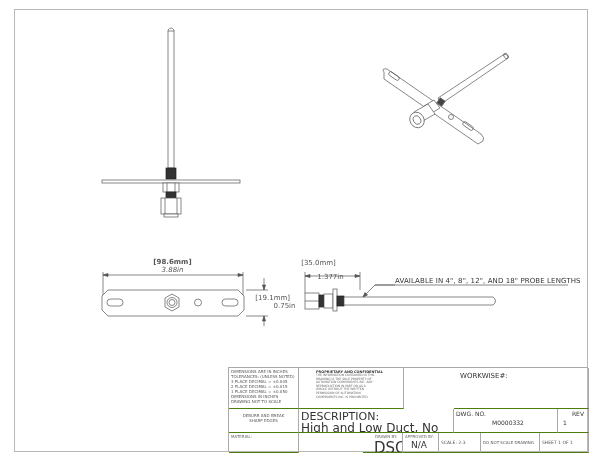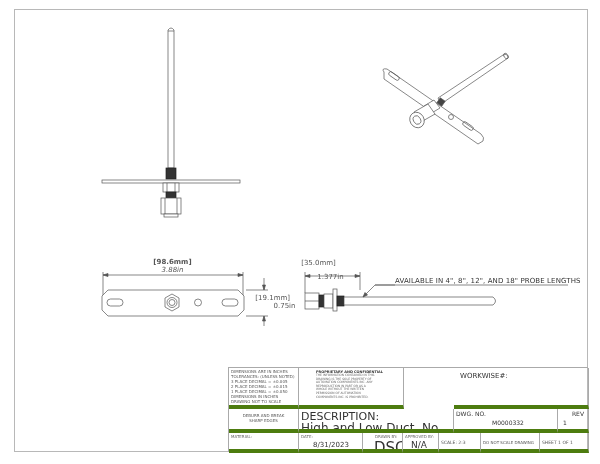--- a/index.html
+++ b/index.html
@@ -2,21 +2,21 @@
 <html><head>
 <meta charset="utf-8">
 <style>
   html,body{margin:0;padding:0;background:#fff;}
   body{width:600px;height:464px;position:relative;overflow:hidden;font-family:"DejaVu Sans",sans-serif;color:#333;}
   .sheet{position:absolute;left:14px;top:9px;width:574px;height:443px;border:1px solid #b8b8b8;box-sizing:border-box;}
   svg.drawing{position:absolute;left:0;top:0;width:600px;height:464px;}
   .dimtxt{position:absolute;font-size:7px;color:#555;text-align:center;line-height:8px;white-space:nowrap;}
   .note{position:absolute;font-size:7px;color:#333;white-space:nowrap;letter-spacing:0.1px;}
   .tb{position:absolute;left:228px;top:367px;width:360px;height:85px;border-top:1px solid #aaa;border-left:1px solid #aaa;box-sizing:border-box;}
-  .cell{position:absolute;box-sizing:border-box;border-right:1px solid #aaa;border-bottom:4px solid #4d7c0f;overflow:hidden;}
+  .cell{position:absolute;box-sizing:border-box;border-right:1px solid #aaa;border-bottom:1px solid #4d7c0f;overflow:hidden;}
   .tiny{font-size:4px;line-height:5px;color:#555;}
   .small{font-size:5px;line-height:6px;color:#555;}
   .lbl{font-size:4px;color:#666;position:absolute;left:2px;top:1px;}
   .val{position:absolute;color:#333;}
 </style>
 </head>
 <body>
 
 <div class="sheet"></div>
 
@@ -131,24 +131,20 @@
     <div class="val" style="left:38px;top:10px;font-size:6px;">M0000332</div>
   </div>
   <div class="cell" style="left:329px;top:41px;width:31px;height:24px;">
     <div class="val" style="right:4px;top:1px;font-size:6px;">REV</div>
     <div class="val" style="left:5px;top:10px;font-size:6px;">1</div>
   </div>
 
   <div class="cell" style="left:0;top:65px;width:70px;height:20px;">
     <div class="lbl">MATERIAL:</div>
   </div>
-  <div class="cell" style="left:70px;top:65px;width:64px;height:20px;">
-    <div class="lbl">DATE:</div>
-    <div class="val" style="left:14px;top:8px;font-size:7px;">8/31/2023</div>
-  </div>
   <div class="cell" style="left:134px;top:65px;width:40px;height:20px;">
     <div class="lbl" style="left:12px;">DRAWN BY:</div>
     <div class="val" style="left:11px;top:6px;font-size:15px;">DSC</div>
   </div>
   <div class="cell" style="left:174px;top:65px;width:36px;height:20px;">
     <div class="lbl">APPROVED BY:</div>
     <div class="val" style="left:8px;top:7px;font-size:9px;">N/A</div>
   </div>
   <div class="cell" style="left:210px;top:65px;width:42px;height:20px;">
     <div class="val" style="left:2px;top:7px;font-size:4.5px;color:#555;">SCALE: 2:3</div>

